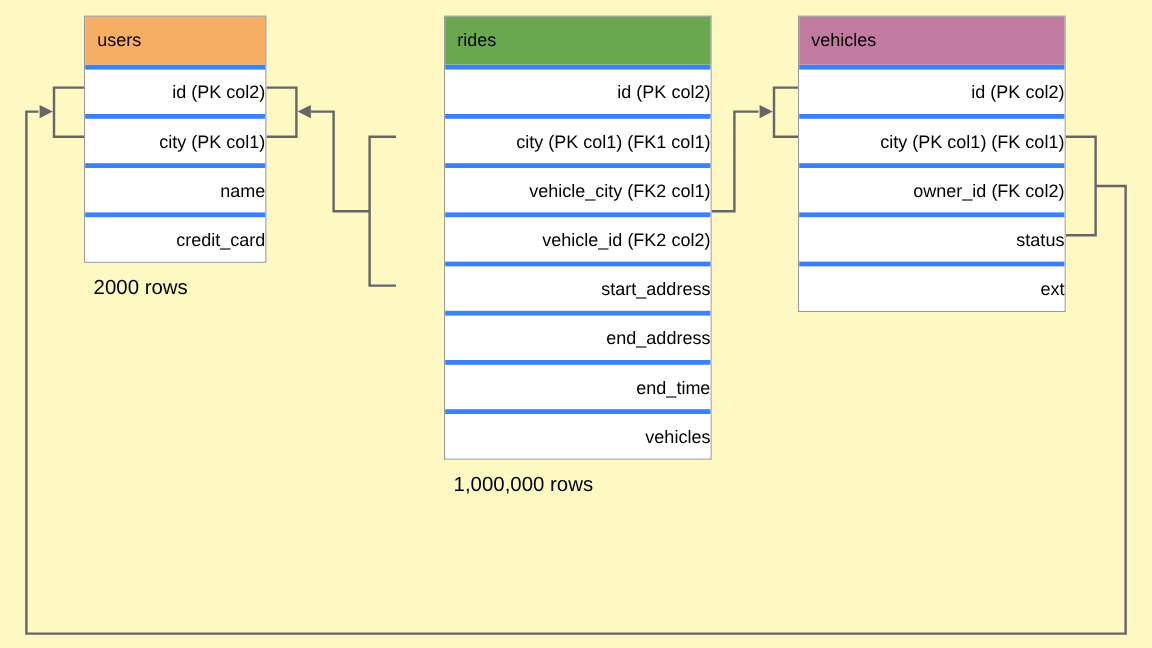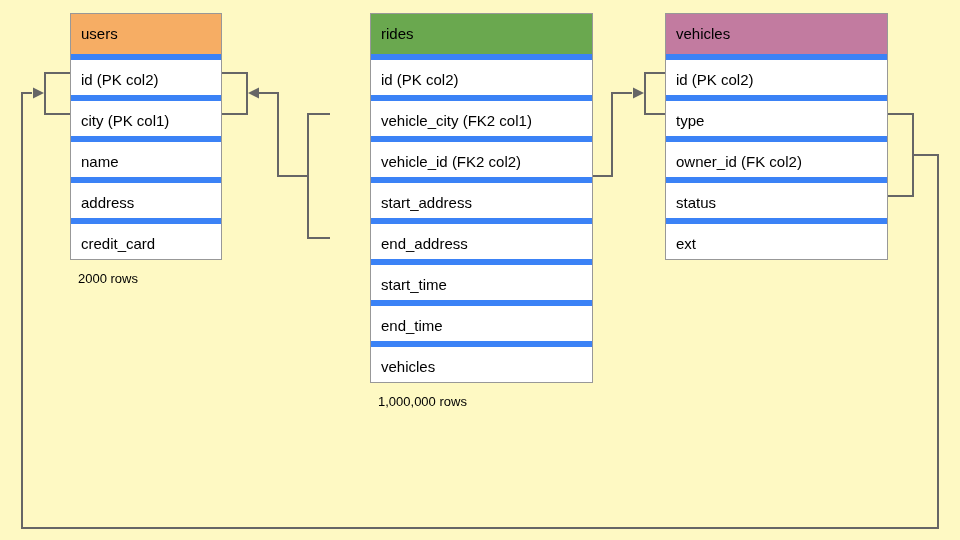--- a/index.html
+++ b/index.html
@@ -32,29 +32,30 @@
     font-size: 15px;
     color: #000000;
     box-sizing: border-box;
   }
   .trow {
     height: 41px;
     line-height: 40px;
     padding-left: 10px;
     font-size: 15px;
     color: #000000;
-    border-top: 6px solid #3b82f6;
+    border-top: 4px solid #3b82f6;
     background: #ffffff;
     box-sizing: border-box;
     white-space: nowrap;
+    text-align: right;
   }
   .rowcount {
     margin-top: 11px;
     padding-left: 8px;
-    font-size: 13px;
+    font-size: 17px;
     color: #000000;
   }
 </style>
 </head>
 <body>
 
 <div class="canvas">
 
   <svg class="connectors" width="960" height="540" viewBox="0 0 960 540" xmlns="http://www.w3.org/2000/svg">
     <g fill="none" stroke="#666666" stroke-width="2">
@@ -84,43 +85,42 @@
     </g>
   </svg>
 
   <div id="tables">
       <div class="tablewrap pos-users">
         <div class="tablebox">
           <div class="thead" style="background: rgb(246, 173, 100);">users</div>
           <div class="trow">id (PK col2)</div>
           <div class="trow">city (PK col1)</div>
           <div class="trow">name</div>
-          <div class="trow">address</div>
           <div class="trow">credit_card</div>
         </div>
         <div class="rowcount">2000 rows</div>
       </div>
       <div class="tablewrap pos-rides">
         <div class="tablebox">
           <div class="thead" style="background: rgb(106, 168, 79);">rides</div>
           <div class="trow">id (PK col2)</div>
+          <div class="trow">city (PK col1) (FK1 col1)</div>
           <div class="trow">vehicle_city (FK2 col1)</div>
           <div class="trow">vehicle_id (FK2 col2)</div>
           <div class="trow">start_address</div>
           <div class="trow">end_address</div>
-          <div class="trow">start_time</div>
           <div class="trow">end_time</div>
           <div class="trow">vehicles</div>
         </div>
         <div class="rowcount">1,000,000 rows</div>
       </div>
       <div class="tablewrap pos-vehicles">
         <div class="tablebox">
           <div class="thead" style="background: rgb(194, 123, 160);">vehicles</div>
           <div class="trow">id (PK col2)</div>
-          <div class="trow">type</div>
+          <div class="trow">city (PK col1) (FK col1)</div>
           <div class="trow">owner_id (FK col2)</div>
           <div class="trow">status</div>
           <div class="trow">ext</div>
         </div>
       </div>
     </div>
 </div>
 
 </body></html>

